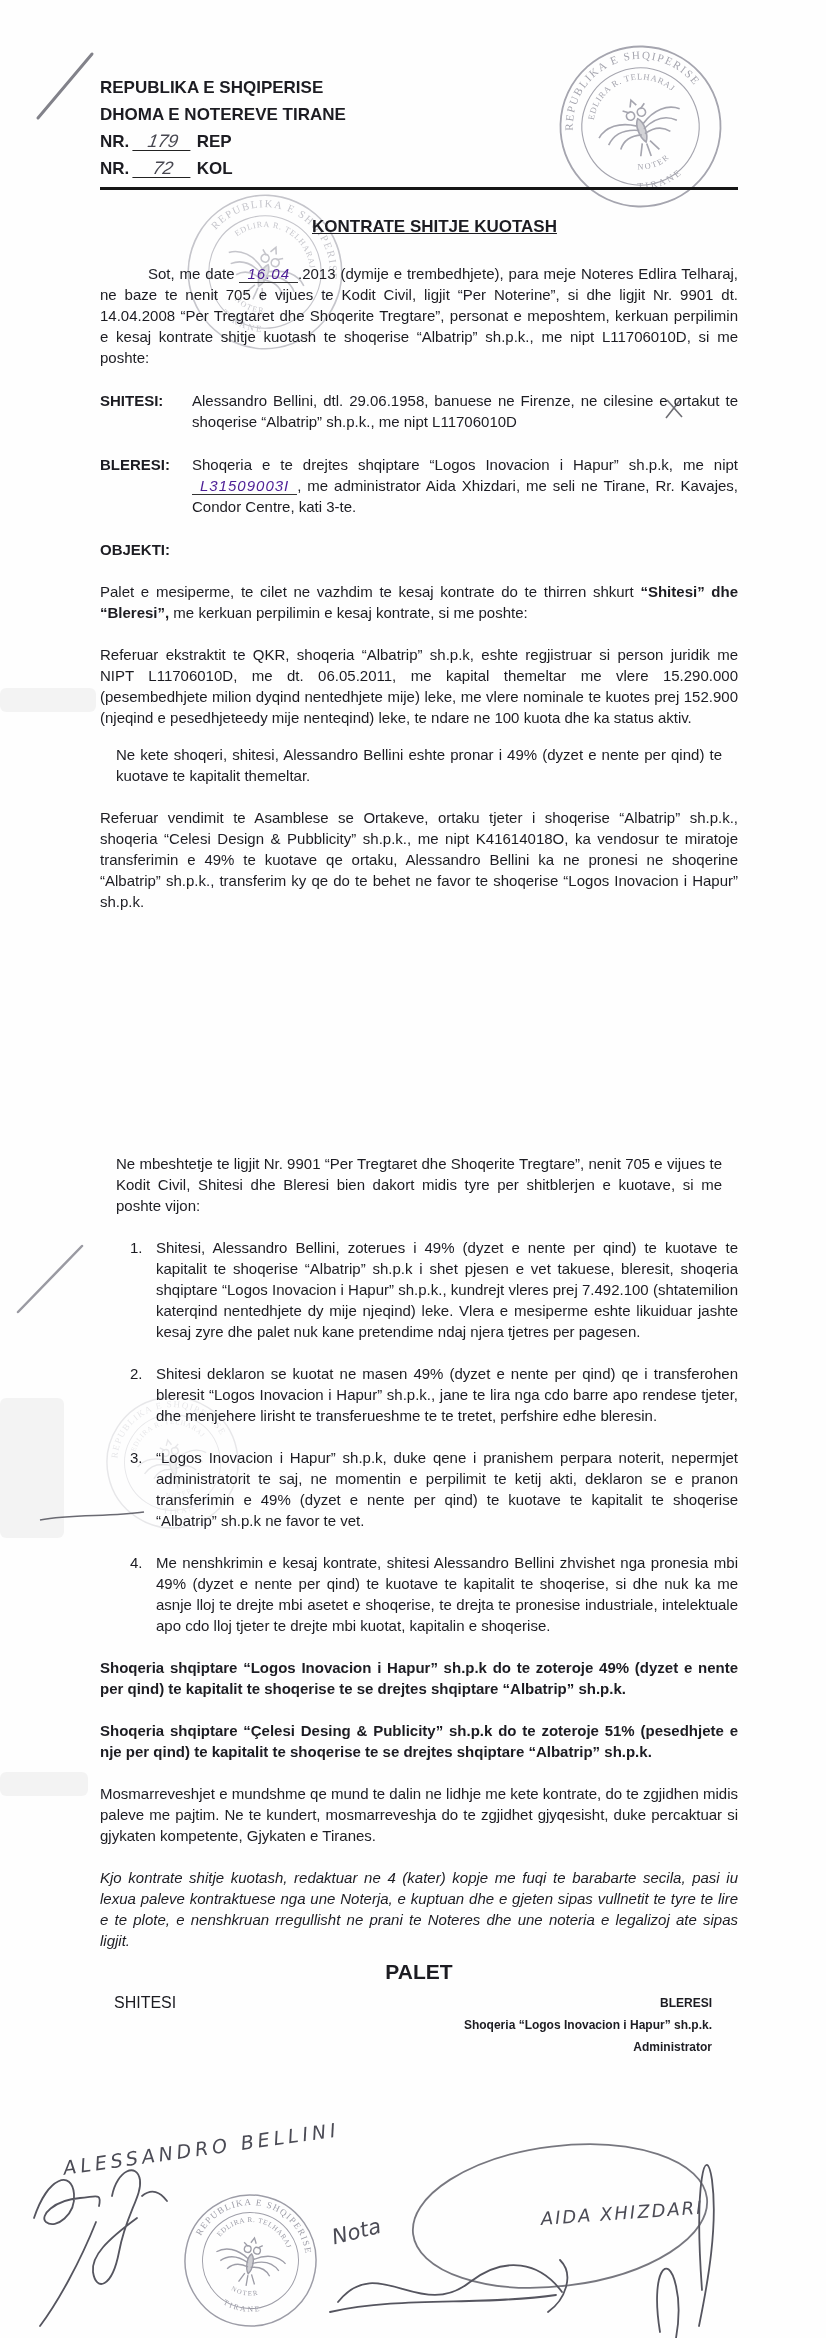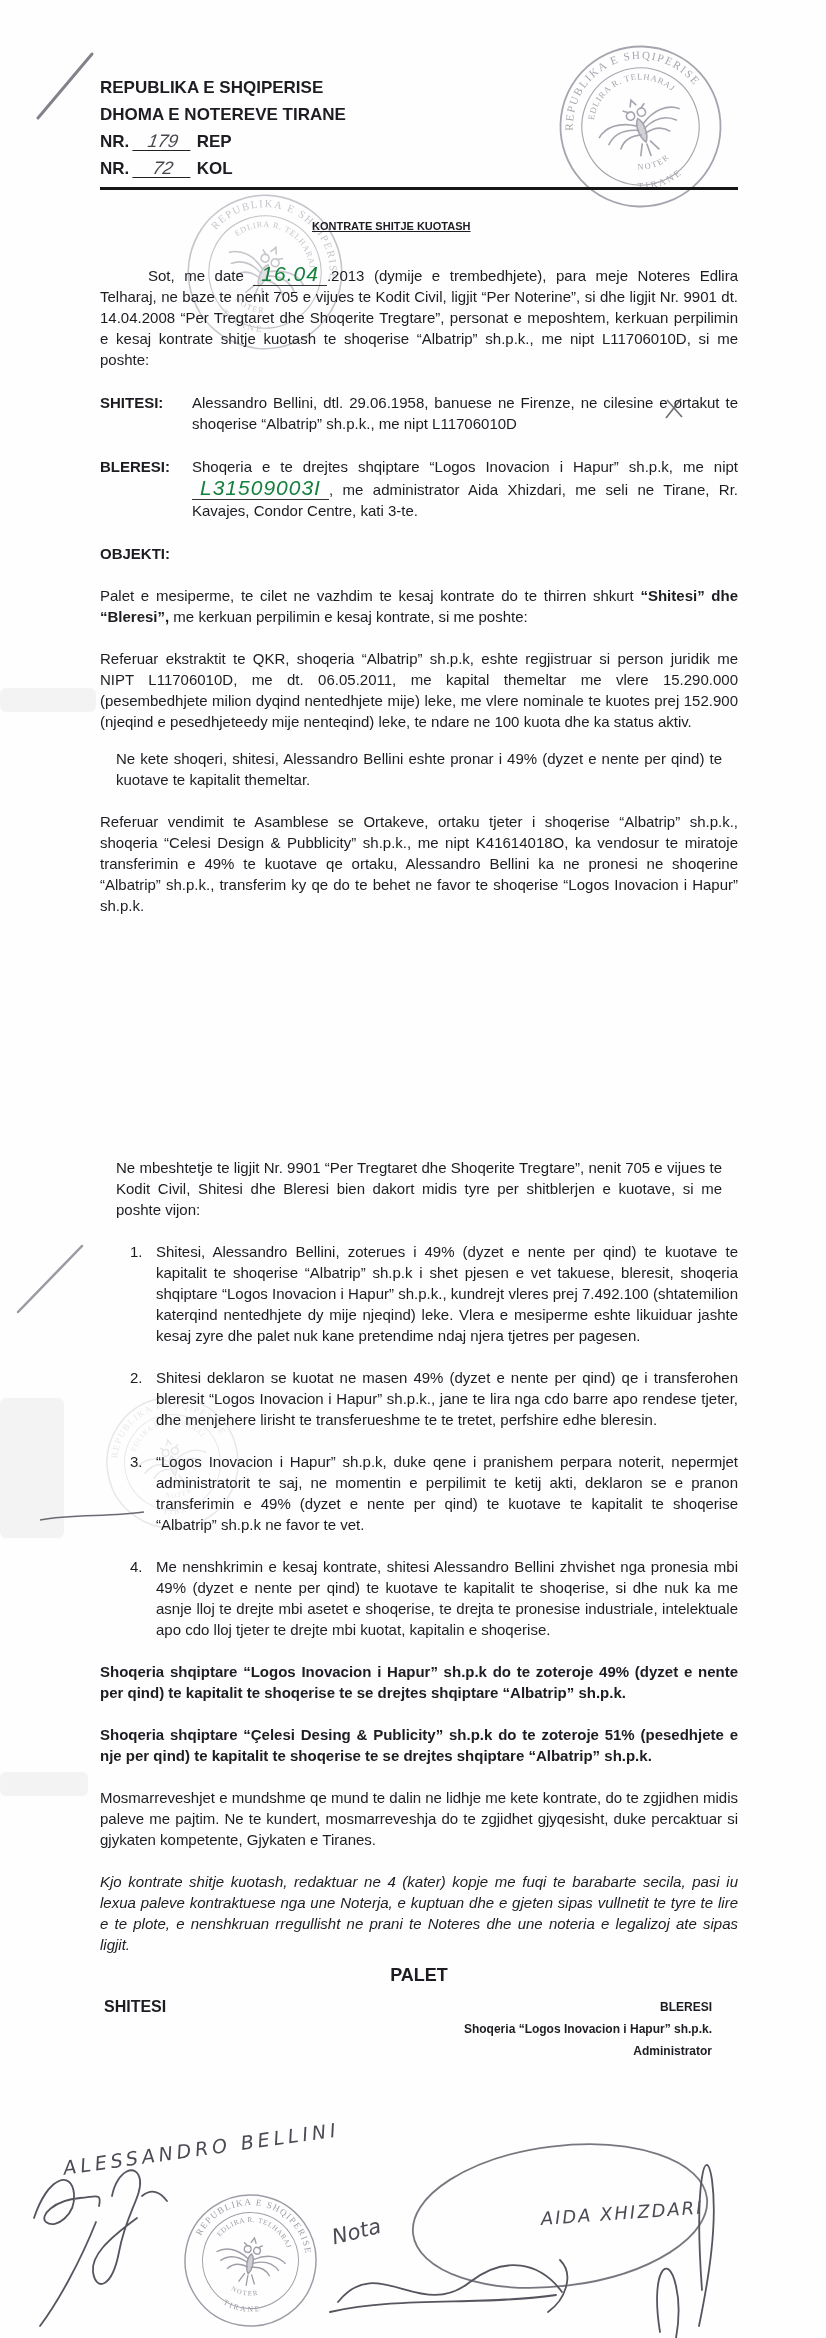--- a/index.html
+++ b/index.html
@@ -5,36 +5,36 @@
   html,body{margin:0;padding:0;background:#e8e8e8;}
   .page{position:relative;width:826px;height:2338px;background:#fefefe;margin:0 auto;
         overflow:hidden;color:#1c1c22;font-family:"Liberation Sans",sans-serif;
         font-size:15px;line-height:21px;}
   .content{position:absolute;inset:0;padding:74px 88px 0 100px;text-align:justify;z-index:2;}
   .hdr{font-weight:bold;font-size:17px;line-height:27px;text-align:left;}
   .hw-num{display:inline-block;min-width:58px;text-align:center;border-bottom:1.5px solid #222;
           font-style:italic;font-size:18px;line-height:18px;color:#474750;font-weight:400;
           transform:skewX(-10deg);}
   .rule{border:0;border-top:3px solid #161616;margin:5px 0 0;}
-  .title{font-weight:bold;font-size:11px;text-decoration:underline;margin:26px 0 0 212px;text-align:left;}
+  .title{font-weight:bold;font-size:17px;text-decoration:underline;margin:26px 0 0 212px;text-align:left;}
   .para{margin:21px 0 0;}
   .tight{margin:16px;}
   .hang{display:flex;margin:22px 0 0;}
   .hang .lbl{flex:0 0 92px;font-weight:bold;text-align:left;}
   .hang .txt{flex:1;text-align:justify;}
-  .hwi{font-style:italic;color:#15803d;font-size:21px;border-bottom:1px solid #333;
+  .hwi{font-style:italic;color:#4c1d95;font-size:15px;border-bottom:1px solid #333;
        padding:0 8px;letter-spacing:1px;white-space:nowrap;}
   .list-item{display:flex;margin:21px 0 0;padding-left:30px;}
   .list-item .num{flex:0 0 26px;text-align:left;}
   .list-item .itxt{flex:1;text-align:justify;}
   .b{font-weight:bold;}
   .closing{font-style:italic;}
-  .sig-palet{margin-top:10px;text-align:center;font-weight:bold;font-size:18px;}
+  .sig-palet{margin-top:10px;text-align:center;font-weight:bold;font-size:21px;}
   .sig-row{display:flex;justify-content:space-between;margin-top:10px;}
-  .sig-left{font-weight:bold;font-size:16px;margin-left:4px;}
+  .sig-left{font-weight:normal;font-size:16px;margin-left:14px;}
   .sig-right{text-align:right;padding-right:26px;font-weight:bold;font-size:12px;line-height:22px;}
   .stamp{position:absolute;color:#8d8d99;z-index:1;}
   .hw{position:absolute;font-style:italic;color:#4b4b55;white-space:nowrap;z-index:3;
       font-family:"DejaVu Sans",sans-serif;}
   .scrawl{position:absolute;z-index:3;}
   .smudge{position:absolute;z-index:0;background:rgba(0,0,0,.045);border-radius:6px;}
 </style>
 </head>
 <body>
 

